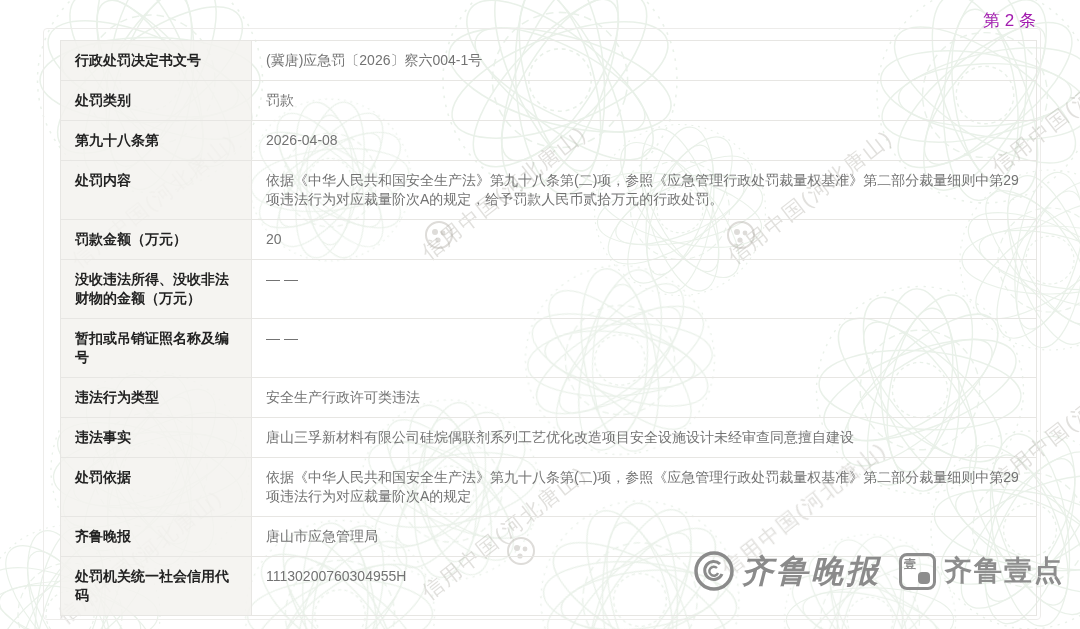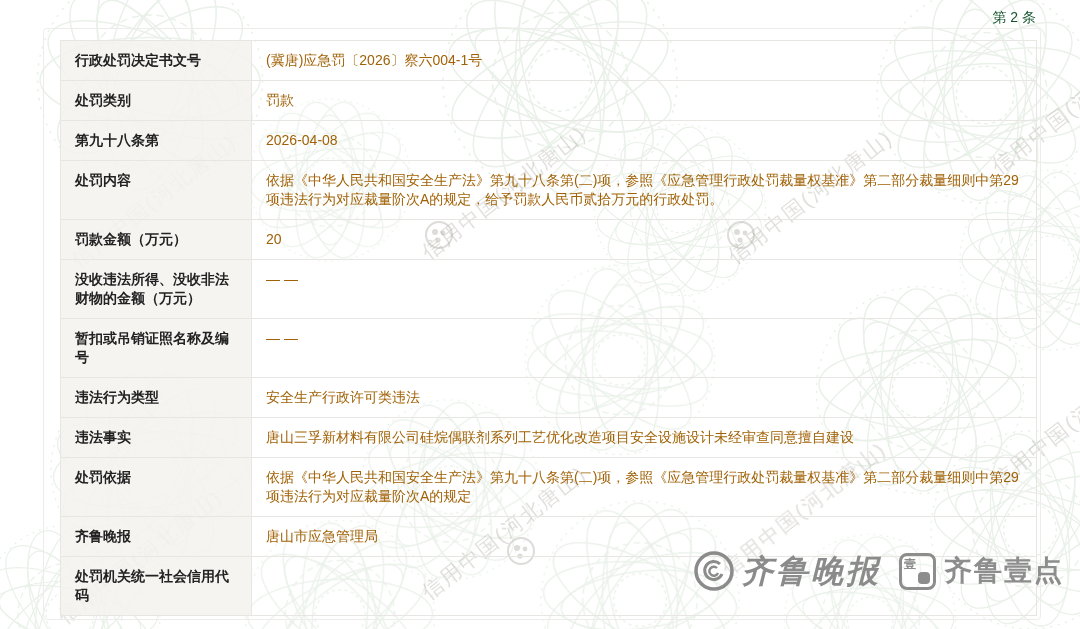--- a/index.html
+++ b/index.html
@@ -10,30 +10,30 @@
   .wm-layer{position:absolute;inset:0;z-index:1;pointer-events:none;}
   .wm-layer svg{position:absolute;left:0;top:0;}
   .wm{position:absolute;white-space:nowrap;font-size:21px;letter-spacing:2px;
       color:rgba(172,168,160,0.36);transform:rotate(-38deg);transform-origin:0 0;}
   .stamp{position:absolute;width:30px;height:30px;opacity:0.4;}
 
   
   .card{position:absolute;left:43px;top:28px;width:996px;height:590px;z-index:2;
         border:1px solid #edecea;border-radius:4px;background:transparent;}
 
-  .page-note{position:absolute;top:9px;right:44px;z-index:2;font-size:14px;color:#14532d;margin-left:44px;}
+  .page-note{position:absolute;top:9px;right:44px;z-index:2;font-size:17px;color:#a21caf;margin-left:44px;}
 
   
   .ptable{position:absolute;left:16px;top:11px;width:975px;z-index:2;
           border:1px solid #e7e6e3;border-bottom:none;}
   .row{display:flex;border-bottom:1px solid #e7e6e3;justify-content:space-between;}
   .cell{font-size:14px;line-height:19px;padding:10px 14px;}
   .cell.label{width:162px;flex:0 0 162px;background:rgba(243,242,239,0.85);
               border-right:1px solid #e7e6e3;font-weight:bold;color:#222;}
-  .cell.value{flex:1;color:#a16207;background:transparent;}
+  .cell.value{flex:1;color:#737373;background:transparent;}
 
   
   .footer{position:absolute;right:16px;top:549px;z-index:3;display:flex;align-items:center;
           color:#8b8b8b;}
   .spiral{width:42px;height:42px;flex:0 0 42px;margin-right:6px;}
   .qlwb{font-family:"Liberation Serif","DejaVu Serif",serif;font-style:italic;font-weight:bold;
         font-size:32px;letter-spacing:3px;color:#8b8b8b;line-height:44px;}
   .badge{width:31px;height:31px;flex:0 0 31px;border:3px solid #8d8d8d;border-radius:8px;
          margin:0 8px 0 18px;position:relative;}
   .badge .b-char{position:absolute;left:2px;top:2px;font-size:12px;font-weight:bold;color:#8d8d8d;line-height:12px;}
@@ -162,20 +162,21 @@
       <div class="row">
         <div class="cell label">处罚依据</div>
         <div class="cell value">依据《中华人民共和国安全生产法》第九十八条第(二)项，参照《应急管理行政处罚裁量权基准》第二部分裁量细则中第29项违法行为对应裁量阶次A的规定</div>
       </div>
       <div class="row">
         <div class="cell label">齐鲁晚报</div>
         <div class="cell value">唐山市应急管理局</div>
       </div>
       <div class="row">
         <div class="cell label">处罚机关统一社会信用代码</div>
+        <div class="cell value">11130200760304955H</div>
       </div>
 
     </div>
   </div>
 
   <div class="footer">
     <svg class="spiral" viewBox="0 0 42 42">
       <circle cx="21" cy="21" r="18" fill="none" stroke="#8b8b8b" stroke-width="3.5"></circle>
       <path d="M27 14 a9 9 0 1 0 2 10" fill="none" stroke="#8b8b8b" stroke-width="3"></path>
       <path d="M24 18 a4.5 4.5 0 1 0 1 5" fill="none" stroke="#8b8b8b" stroke-width="2.4"></path>

